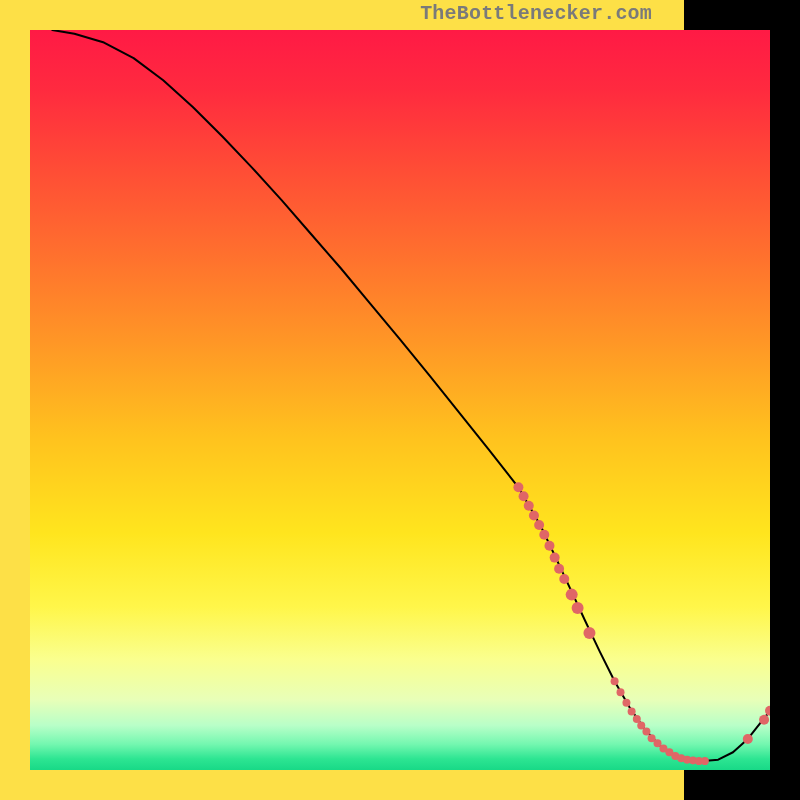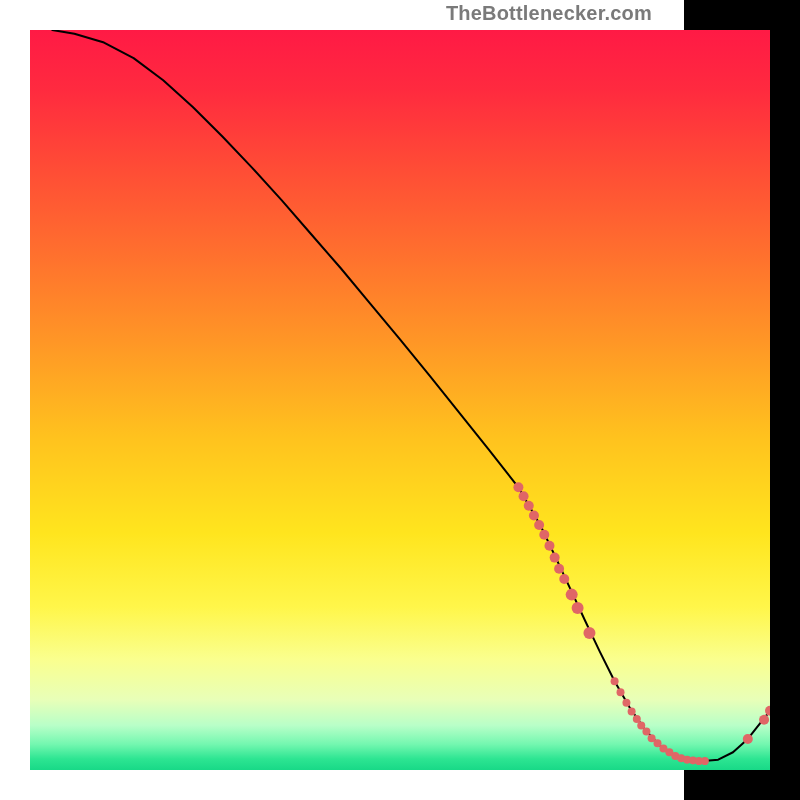--- a/index.html
+++ b/index.html
@@ -8,21 +8,22 @@
     width: 800px;
     height: 800px;
     background: #000;
     font-family: Arial, Helvetica, sans-serif;
     overflow: hidden;
   }
   .outer {
     position: relative;
     width: 684px;
     height: 800px;
-    background: #ffffff;
+    background: #fde047;
+    font-family: Liberation Mono, monospace;
   }
   .attribution {
     position: absolute;
     top: 2px;
     right: 32px;
     font-size: 20px;
     font-weight: 600;
     color: #7a7a7a;
     letter-spacing: 0.2px;
   }

